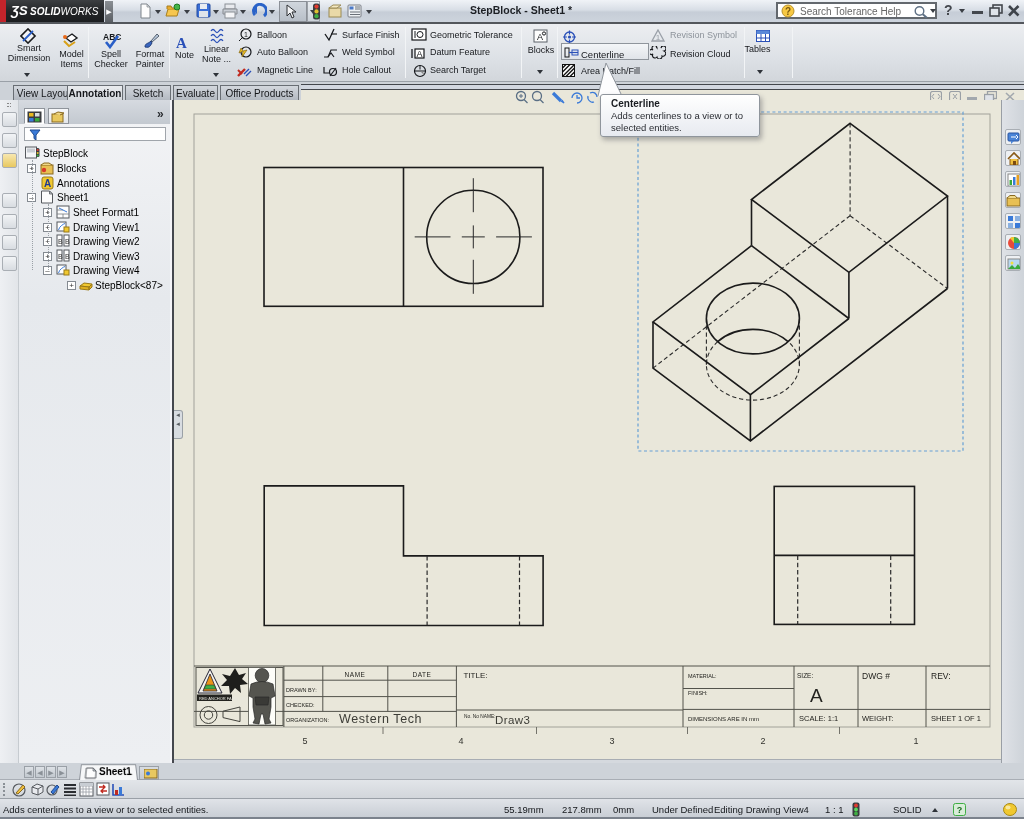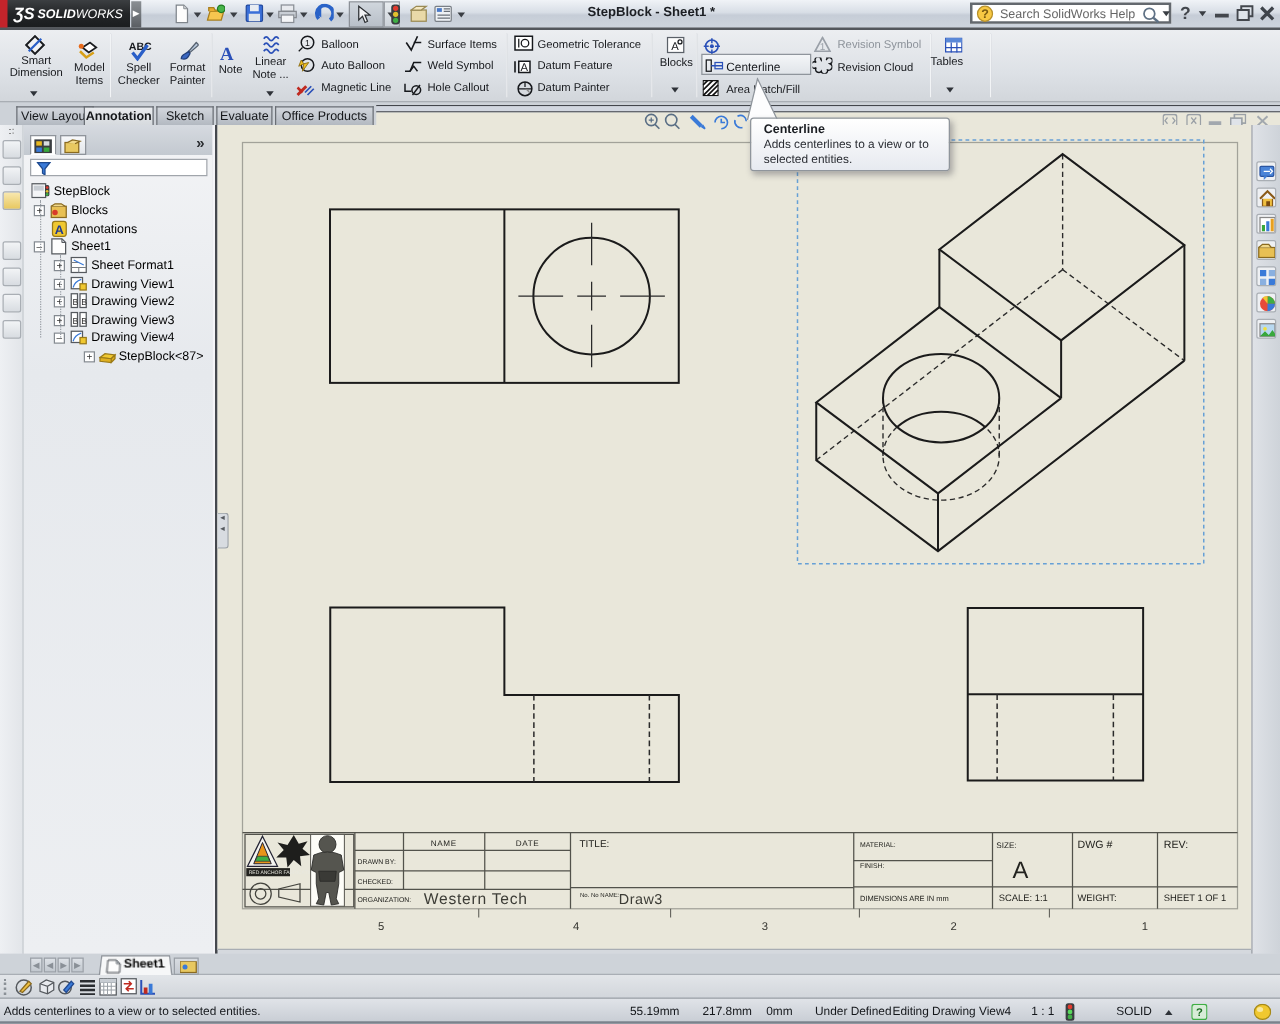--- a/index.html
+++ b/index.html
@@ -111,21 +111,21 @@
       <rect x="2.5" y="3.5" width="4" height="3" fill="#4a79c8"></rect>
       <path d="M8 4 h5 M8 6 h5 M3 9 h10 M3 11.5 h10" stroke="#6a7078" stroke-width="1"></path>
     </svg>
  <div class="caret" style="left:366px"></div>
  <div id="wintitle" class="abs">StepBlock - Sheet1 *</div>
  <div id="searchbox" class="abs">
   <svg style="position:absolute;left:3px;top:0px" width="14" height="14">
         <circle cx="7" cy="7" r="6" fill="#f7c843" stroke="#b8912a"></circle>
         <text x="7" y="10.5" text-anchor="middle" font-size="10" font-weight="bold" fill="#7a5a10">?</text>
       </svg>
-  <span class="stxt">Search SolidWorks Help</span>
+  <span class="stxt">Search Tolerance Help</span>
   <svg style="position:absolute;left:135px;top:0.5px" width="16" height="14">
         <circle cx="6.5" cy="6" r="4.3" fill="none" stroke="#5f7185" stroke-width="1.4"></circle>
         <path d="M9.8 9.3 l4 3.5" stroke="#5f7185" stroke-width="2"></path>
       </svg>
   <div class="caret" style="left:152px;top:5px"></div>
  </div>
  <div class="winglyph" style="left:944px;font-size:14px;">?</div>
  <div class="caret" style="left:959px;top:9px"></div>
  <div class="abs" style="left:972px;top:11px;width:11px;height:3px;background:#43474d"></div>
  <svg class="winglyph" style="left:989px;top:4px" width="14" height="13">
@@ -190,21 +190,21 @@
  <svg class="abs" style="left:237px;top:41px" width="15" height="13">
       <path d="M1 11 L8 4" stroke="#c02a20" stroke-width="2.4"></path>
       <path d="M7 9 l5 -5 m-3 7 l5 -5" stroke="#2a50b8" stroke-width="1.4"></path>
       <path d="M1 5 l4 4" stroke="#c02a20" stroke-width="2"></path>
     </svg>
  <div class="rlbl" style="left:257px;top:41px">Magnetic Line</div>
  <svg class="abs" style="left:324px;top:4px" width="14" height="14">
       <path d="M1 6 l4 6 5 -11" fill="none" stroke="#16181c" stroke-width="1.3"></path>
       <path d="M7 6 h6" stroke="#16181c" stroke-width="1.1"></path>
     </svg>
- <div class="rlbl" style="left:342px;top:6px">Surface Items</div>
+ <div class="rlbl" style="left:342px;top:6px">Surface Finish</div>
  <svg class="abs" style="left:323px;top:23px" width="15" height="12">
       <path d="M1 10 h4 l3 -7 h6" fill="none" stroke="#16181c" stroke-width="1.2"></path>
       <path d="M5 10 l3 -4 l3 4" fill="none" stroke="#16181c" stroke-width="1.1"></path>
     </svg>
  <div class="rlbl" style="left:342px;top:22.5px">Weld Symbol</div>
  <svg class="abs" style="left:322px;top:41px" width="17" height="13">
       <path d="M2 2 v6 h5" fill="none" stroke="#16181c" stroke-width="1.2"></path>
       <circle cx="11" cy="7" r="3.5" fill="none" stroke="#16181c" stroke-width="1.2"></circle>
       <path d="M8 11 L14 3" stroke="#16181c" stroke-width="1.1"></path>
     </svg>
@@ -219,21 +219,21 @@
       <rect x="4" y="2" width="9" height="9" fill="#fff" stroke="#16181c" stroke-width="1.2"></rect>
       <text x="8.5" y="10" text-anchor="middle" font-size="9" fill="#16181c">A</text>
       <path d="M1 2 v9" stroke="#16181c" stroke-width="1.3"></path>
     </svg>
  <div class="rlbl" style="left:430px;top:22.5px">Datum Feature</div>
  <svg class="abs" style="left:412px;top:40px" width="16" height="14">
       <circle cx="8" cy="7" r="5.5" fill="none" stroke="#16181c" stroke-width="1.2"></circle>
       <path d="M2.5 7 h11 M8 1.5 v4" stroke="#16181c"></path>
       <path d="M8 7 a4 4 0 0 1 4 4" fill="#888"></path>
     </svg>
- <div class="rlbl" style="left:430px;top:41px">Datum Painter</div>
+ <div class="rlbl" style="left:430px;top:41px">Search Target</div>
  <svg class="abs" style="left:533px;top:5px" width="16" height="15">
       <rect x="1" y="1" width="13" height="12" fill="#fdfdfd" stroke="#5a6068"></rect>
       <text x="4" y="11" font-size="9" fill="#16181c">A</text>
       <circle cx="11" cy="4.5" r="1.6" fill="none" stroke="#16181c"></circle>
     </svg>
  <div class="rlblc" style="left:519px;top:21px;width:44px">Blocks</div>
  <div class="rcaret" style="left:537px;top:46px"></div>
  <svg class="abs" style="left:562px;top:6px" width="15" height="14">
       <circle cx="7.5" cy="7" r="5" fill="none" stroke="#2a50b8" stroke-width="1.3"></circle>
       <circle cx="7.5" cy="7" r="1.6" fill="#2a50b8"></circle>

